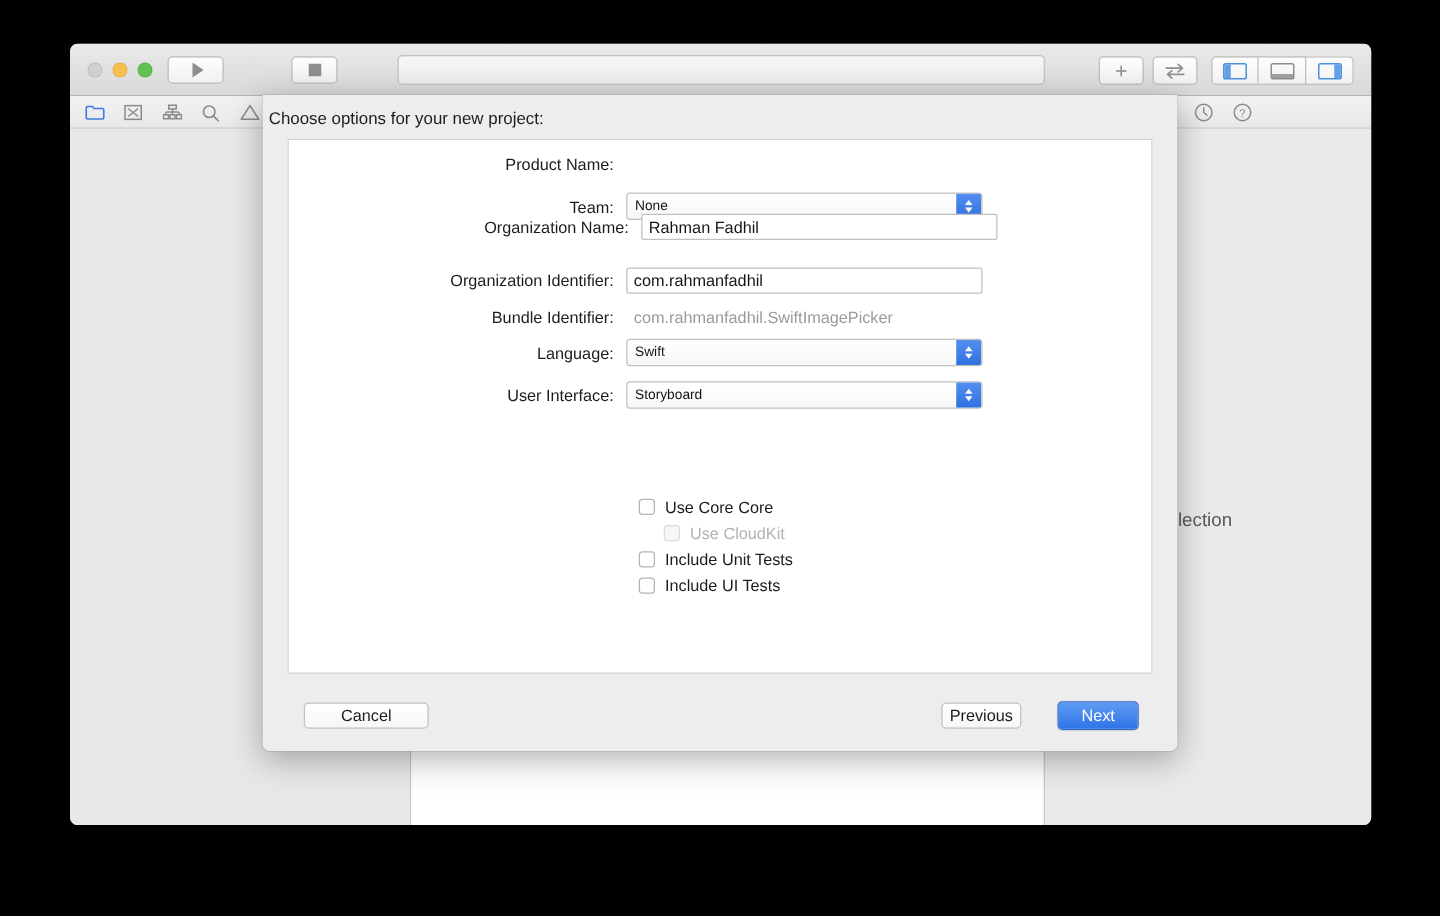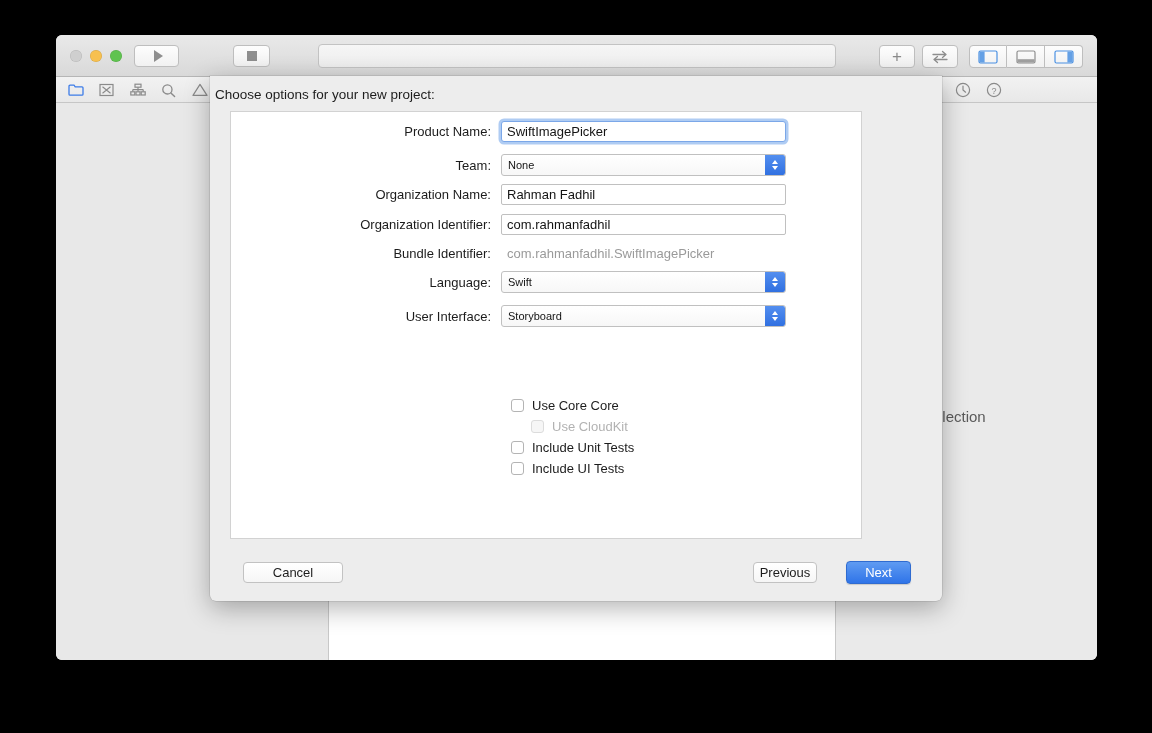--- a/index.html
+++ b/index.html
@@ -207,21 +207,21 @@
     left: 5px;
     top: 11px;
     font-size: 13.5px;
     color: #1d1d1d;
   }
 
   #sheet-body {
     position: absolute;
     left: 20px;
     top: 35px;
-    width: 632px;
+    width: 692px;
     height: 428px;
     background: #ffffff;
     border: 1px solid #d2d2d2;
     box-sizing: border-box;
   }
 
   
   #form {
     position: absolute;
     left: 0;
@@ -482,30 +482,29 @@
   </div>
 
   <div id="sheet">
 
     <div id="sheet-title">Choose options for your new project:</div>
 
     <div id="sheet-body">
       <div id="form">
           <div class="row" style="position: absolute; left: 0px; top: 4px;">
             <div class="row-label">Product Name:</div>
-            <div class="field-text focused">SwiftImagePicker</div>
           </div>
           <div class="row" style="position: absolute; left: 0px; top: 38px;">
             <div class="row-label">Team:</div>
             <div class="field-select"><span>None</span><span class="stepper">
                 <span class="chev chev-up"></span>
                 <span class="chev chev-down"></span>
               </span></div>
           </div>
-          <div class="row" style="position: absolute; left: 0px; top: 67px;">
+          <div class="row" style="position: absolute; left: 0px; top: 54px; padding-left: 12px;">
             <div class="row-label">Organization Name:</div>
             <div class="field-text">Rahman Fadhil</div>
           </div>
           <div class="row" style="position: absolute; left: 0px; top: 97px;">
             <div class="row-label">Organization Identifier:</div>
             <div class="field-text">com.rahmanfadhil</div>
           </div>
           <div class="row" style="position: absolute; left: 0px; top: 126px;">
             <div class="row-label">Bundle Identifier:</div>
             <div class="field-static">com.rahmanfadhil.SwiftImagePicker</div>

